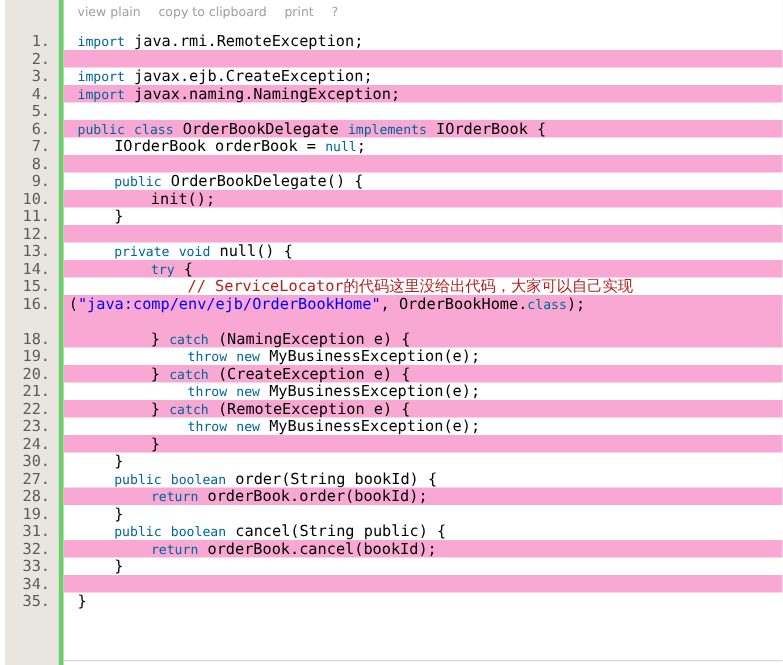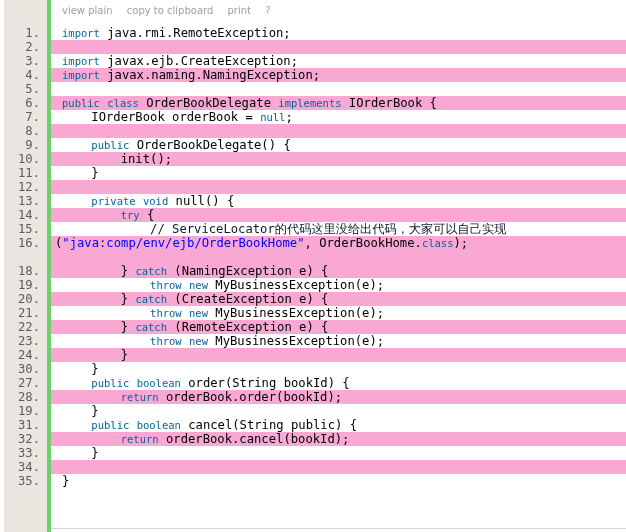--- a/index.html
+++ b/index.html
@@ -38,21 +38,21 @@
     color: #5c5c5c; background: #e8e6df; height: 100%;
   }
   .row .code {
     position: absolute; left: 47px; right: 0; height: 100%;
     padding-left: 11px; color: #000000; box-sizing: border-box;
   }
   .row.alt .code { background: #f9a8d4; }
   .row .code .ln2 { display: block; margin-left: -11px; padding-left: 4px; }
   .kw { color: #006699; font-size: 10.5px; }
   .str { color: #0000ff; }
-  .cmt { color: #0f172a; }
+  .cmt { color: #b91c1c; }
   .bottom-line {
     position: absolute; left: 47px; top: 528px; width: 579px; height: 1px; background: #d8d8d8;
   }
 </style>
 </head>
 <body>
 
 <div class="wrap">
   <div class="gutter"></div>
   <div class="green-bar"></div>

